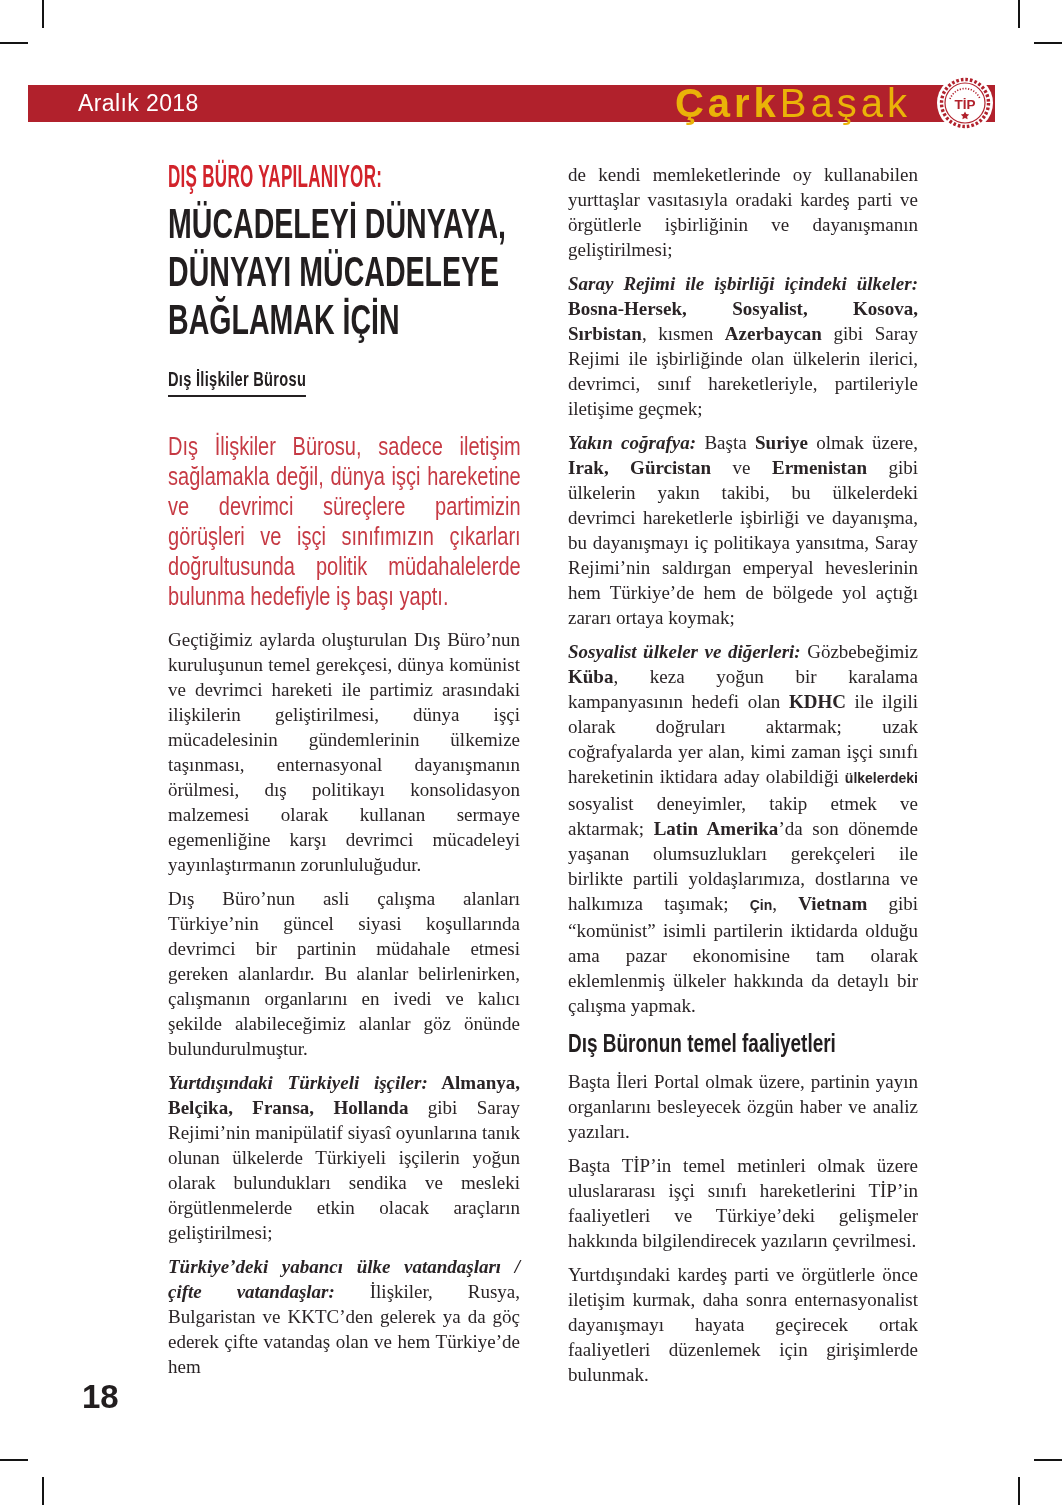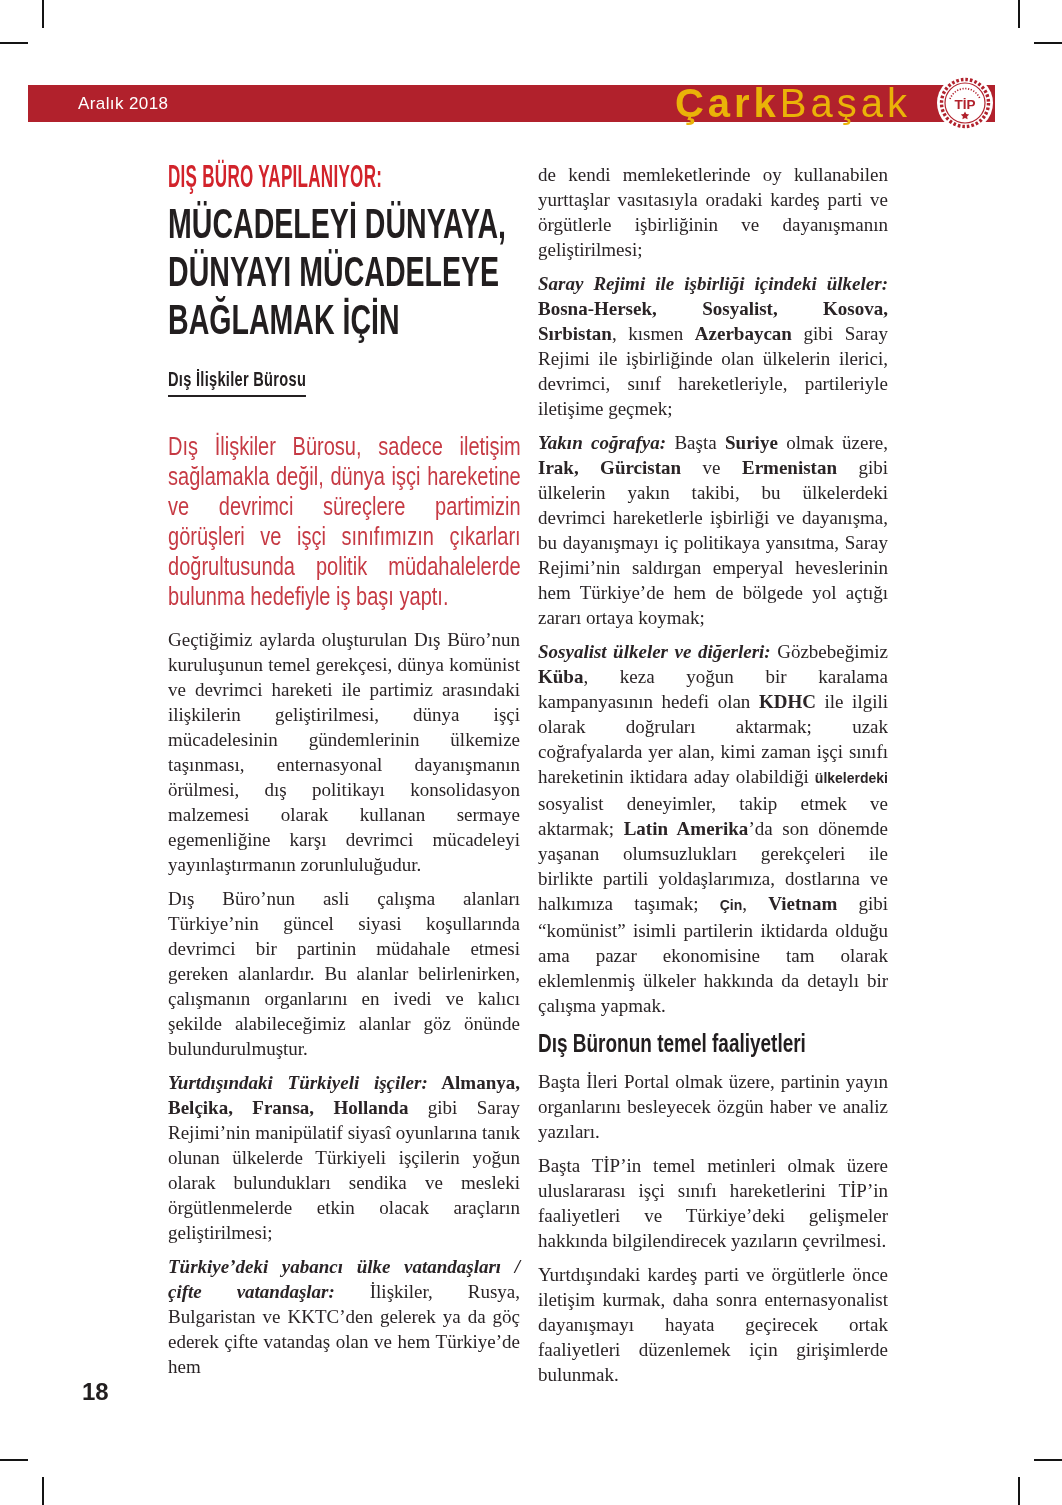--- a/index.html
+++ b/index.html
@@ -3,49 +3,49 @@
 <meta charset="utf-8">
 <style>
   html,body{margin:0;padding:0;background:#e8e8e8;}
   .page{position:relative;width:1062px;height:1505px;background:#ffffff;margin:0 auto;
         font-family:"Liberation Sans",sans-serif;overflow:hidden;}
   
   .crop{position:absolute;background:#141414;}
   
   .redbar{position:absolute;left:28px;top:85px;width:967px;height:37px;background:#b1212c;
           display:flex;align-items:center;}
-  .issue-date{margin-left:50px;color:#fff;font-size:17px;letter-spacing:.4px;}
+  .issue-date{margin-left:50px;color:#fff;font-size:23px;letter-spacing:.4px;}
   .masthead{margin-left:auto;margin-right:84px;color:#eab308;font-size:40px;letter-spacing:4px;
             line-height:37px;white-space:nowrap;}
   .masthead .mh-bold{font-weight:700;}
   .masthead .mh-light{font-weight:400;}
   .logo-wrap{position:absolute;left:936px;top:74px;width:58px;height:58px;}
   
   .col-left{position:absolute;left:168px;top:160px;width:352px;}
-  .col-right{position:absolute;left:538px;top:162px;width:350px;}
+  .col-right{position:absolute;left:568px;top:162px;width:350px;}
   .kicker{font-weight:700;font-size:31px;line-height:34px;color:#d2232b;
           transform:scaleX(.55);transform-origin:0 0;white-space:nowrap;letter-spacing:.5px;}
   .title{margin-top:6px;font-weight:700;font-size:42px;line-height:48px;color:#221e1f;
          transform:scaleX(.68);transform-origin:0 0;white-space:nowrap;}
   .byline{display:inline-block;margin-top:24px;font-weight:700;font-size:20px;color:#242021;
           transform:scaleX(.73);transform-origin:0 0;white-space:nowrap;
           border-bottom:2px solid #242021;padding-bottom:4px;letter-spacing:.4px;}
   .lede{margin-top:34px;width:458px;transform:scaleX(.77);transform-origin:0 0;
         font-size:26px;line-height:30px;color:#c63a44;text-align:justify;}
   .body{margin-top:16px;font-family:"Liberation Serif",serif;font-size:19px;line-height:25px;
         color:#2a2426;text-align:justify;hyphens:auto;-webkit-hyphens:auto;}
   .col-right .body{margin-top:0;}
   .body p{margin:0 0 9px 0;}
   .seg-bi{font-weight:700;font-style:italic;}
   .seg-b{font-weight:700;}
   .seg-bs{font-family:"Liberation Sans",sans-serif;font-weight:700;font-size:14px;}
   .subhead{font-family:"Liberation Sans",sans-serif;font-weight:700;font-size:26px;
            color:#221e1f;transform:scaleX(.73);transform-origin:0 0;white-space:nowrap;
            margin:10px 0 10px 0;}
-  .page-number{position:absolute;left:82px;top:1378px;font-weight:700;font-size:24px;color:#221e1f;}
+  .page-number{position:absolute;left:82px;top:1378px;font-weight:700;font-size:33px;color:#221e1f;}
 </style>
 </head>
 <body>
 
 <div class="page">
 
   <div class="crop" style="left:42px;top:0;width:2px;height:28px"></div>
   <div class="crop" style="left:0;top:42px;width:28px;height:2px"></div>
   <div class="crop" style="left:1018px;top:0;width:2px;height:28px"></div>
   <div class="crop" style="left:1034px;top:42px;width:28px;height:2px"></div>

